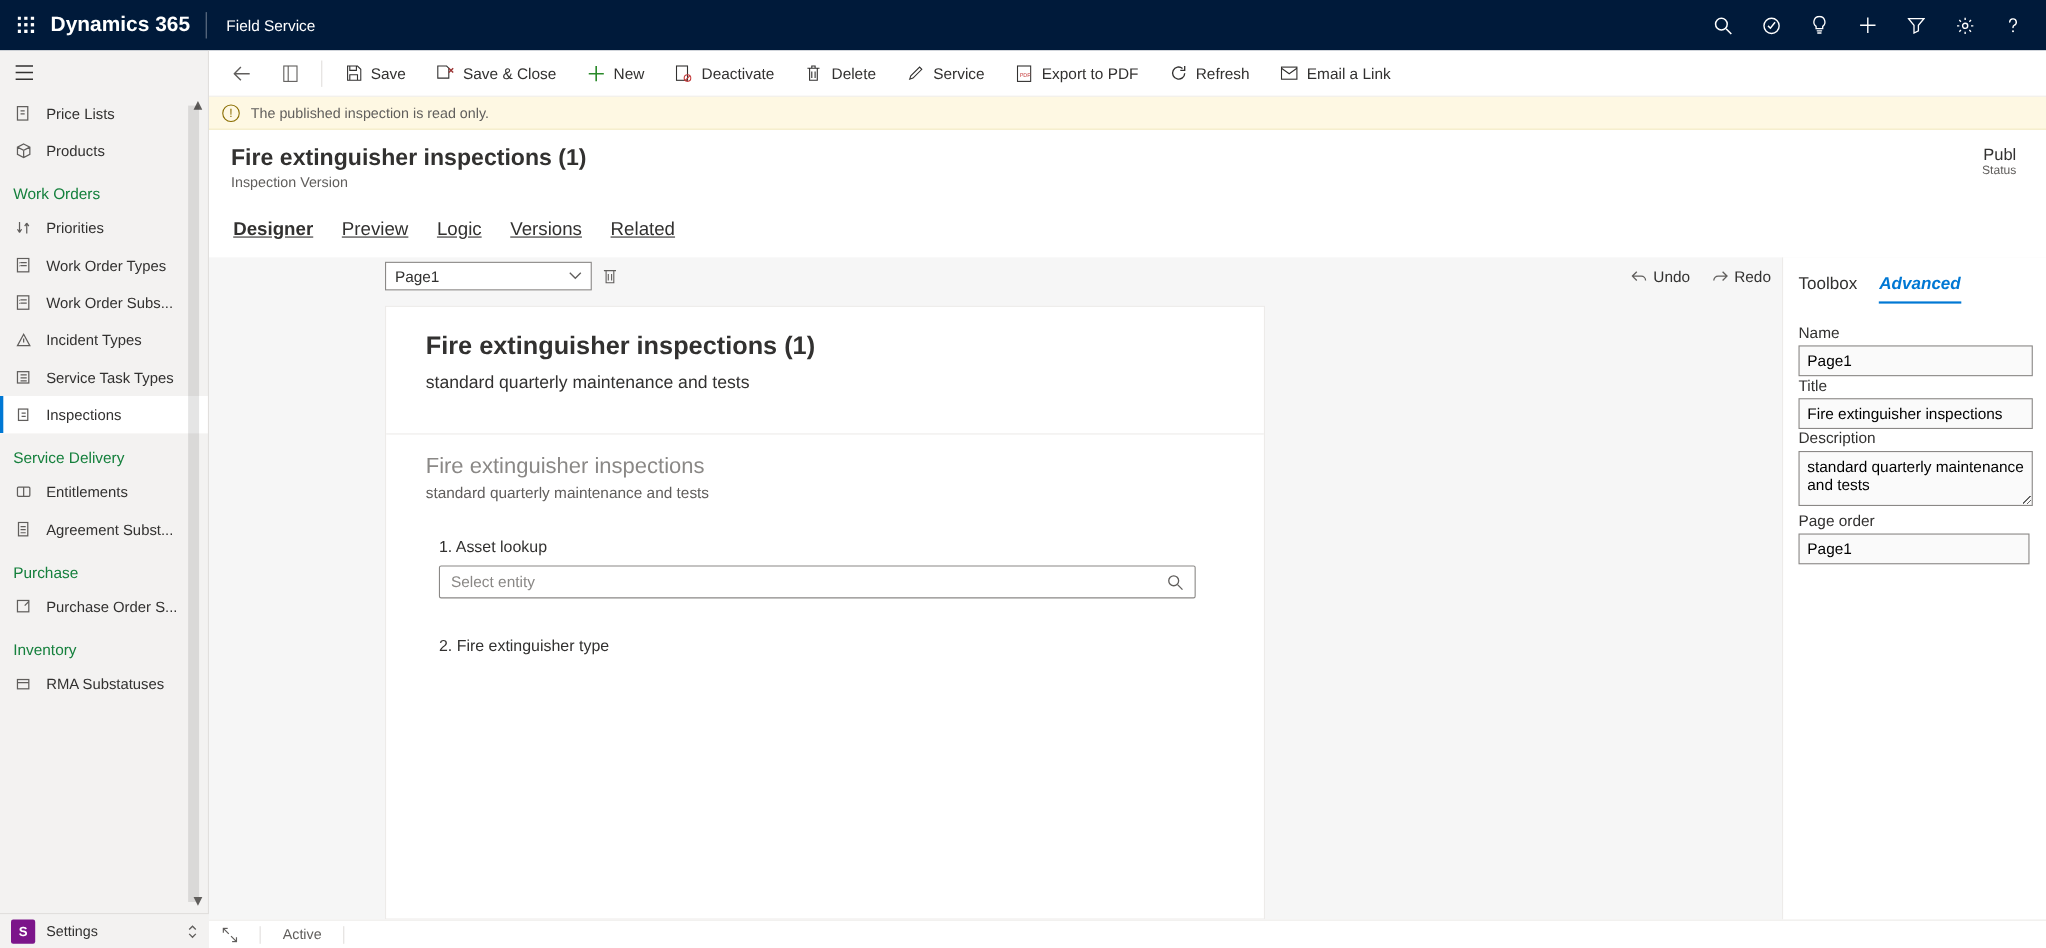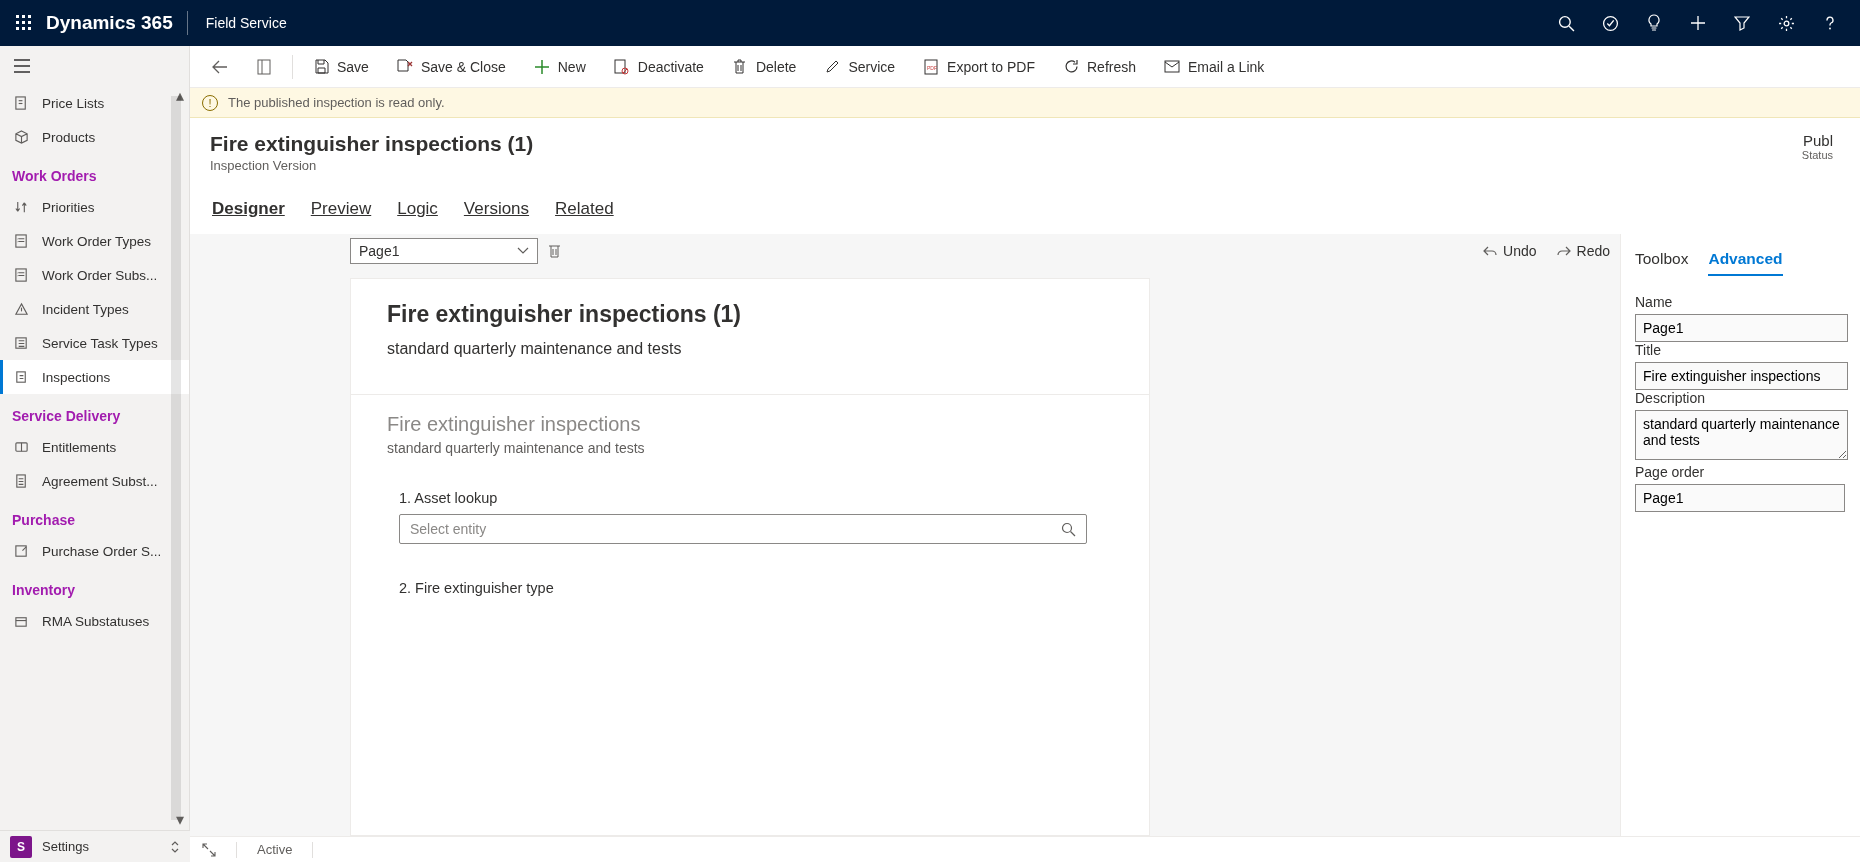--- a/index.html
+++ b/index.html
@@ -16,21 +16,21 @@
 
 
 .leftrail { position: absolute; top: 46px; bottom: 32px; left: 0; width: 190px; background: #f3f2f1; border-right: 1px solid #e1dfdd; overflow: hidden; }
 .leftrail .ham { height: 40px; display: flex; align-items: center; padding-left: 14px; cursor: pointer; }
 .scrollhint-track { position: absolute; right: 8px; top: 50px; bottom: 10px; width: 10px; background: rgba(0,0,0,.1); }
 .leftrail .caret { position: absolute; right: 2px; width: 14px; height: 14px; cursor: pointer; color: #605e5c; display:flex; align-items:center; justify-content:center; }
 .leftrail .caret.up { top: 42px; }
 .leftrail .caret.dn { bottom: 4px; }
 .nav-item { height: 34px; display: flex; align-items: center; padding-left: 14px; font-size: 13.5px; color: #323130; cursor: pointer; gap: 12px; }
 .nav-item.selected { background: #fff; box-shadow: inset 3px 0 0 #0078d4; }
-.nav-group { padding: 14px 12px 6px; font-size: 14px; font-weight: 700; color: #a21caf; }
+.nav-group { padding: 14px 12px 6px; font-size: 14px; font-weight: 400; color: #15803d; }
 .nav-icon { width: 16px; display: inline-flex; color: #605e5c; }
 
 
 .settings-bar { position: absolute; left: 0; bottom: 0; width: 190px; height: 32px; background: #f3f2f1; border-top: 1px solid #e1dfdd; display: flex; align-items: center; padding: 0 10px; gap: 10px; font-size: 13px; }
 .settings-bar .badge { width: 22px; height: 22px; background: #7c158a; color: #fff; display: flex; align-items: center; justify-content: center; font-weight: 600; font-size: 12px; border-radius: 2px; }
 .settings-bar .chev { margin-left: auto; color: #605e5c; }
 
 
 .cmdbar { position: absolute; left: 190px; right: 0; top: 46px; height: 42px; background: #fff; border-bottom: 1px solid #edebe9; display: flex; align-items: center; padding: 0 10px; gap: 4px; }
 .cmdbtn { height: 46px; display: flex; align-items: center; gap: 8px; padding: 0 12px; font-size: 14px; cursor: pointer; color: #323130; }
@@ -74,21 +74,21 @@
 .survey .h3 { font-size: 20px; color: #8a8886; padding: 18px 36px 4px; }
 .survey .d2 { font-size: 14px; color: #605e5c; padding: 0 36px 16px; }
 .survey .q { padding: 18px 36px 0 48px; }
 .survey .q .lbl { font-size: 14.5px; margin-bottom: 8px; }
 .survey .q .fld { height: 30px; border: 1px solid #8a8886; border-radius: 2px; display: flex; align-items: center; padding: 0 10px; color: #8a8886; font-size: 14px; width: 688px; justify-content: space-between; }
 
 
 .props { position: absolute; right: 0; top: 234px; bottom: 26px; width: 240px; background: #fff; border-left: 1px solid #edebe9; padding: 16px 12px 12px 14px; overflow: hidden; }
 .props .ptabs { display: flex; gap: 20px; margin-bottom: 18px; }
 .props .ptab { font-size: 15.5px; cursor: pointer; padding-bottom: 6px; }
-.props .ptab.active { font-weight: 600; border-bottom: 2px solid #0078d4; color:#0078d4; }
+.props .ptab.active { font-weight: 600; border-bottom: 2px solid #0078d4; color:#0078d4;font-style:italic; }
 .props label { font-size: 14px; display: block; margin-bottom: 4px; }
 .props input, .props textarea { width: 100%; border: 1px solid #8a8886; padding: 5px 7px; font-size: 14px; font-family: inherit; background:#fafafa; }
 .props textarea { resize: both; height: 50px; }
 
 
 .statusbar { position: absolute; left: 190px; right: 0; bottom: 0; height: 26px; border-top: 1px solid #edebe9; background: #fff; display: flex; align-items: center; font-size: 13px; color: #605e5c; padding: 0 12px; gap: 20px; }
 .statusbar .ic { cursor: pointer; }
 .stsep { width:1px; height:16px; background:#e1dfdd; }
 
 svg { display: block; }

